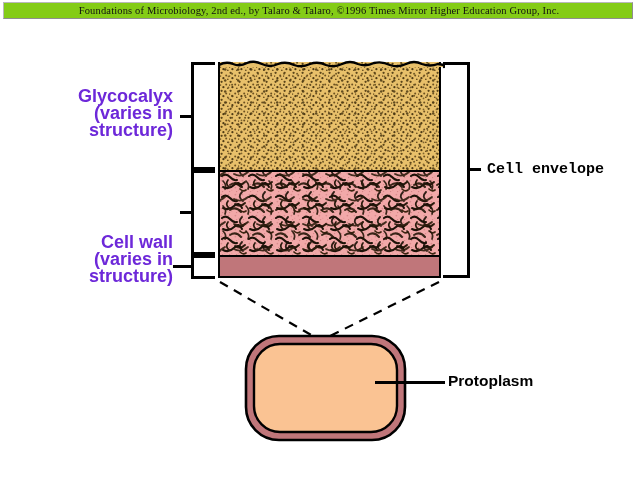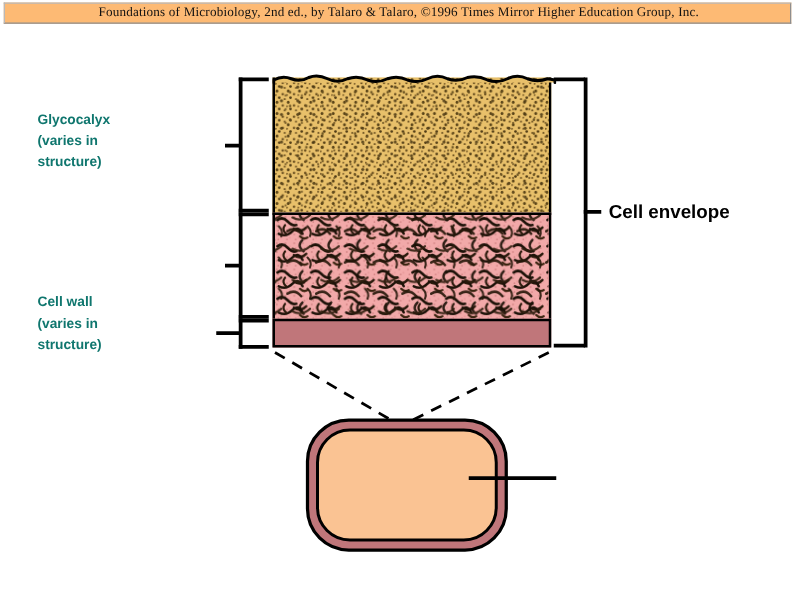--- a/index.html
+++ b/index.html
@@ -10,21 +10,21 @@
     overflow:hidden;
     position:relative;
   }
   #stage{position:absolute;left:0;top:0;width:640px;height:480px;}
 
   
   .credit-bar{
     position:absolute;left:3px;top:2px;width:630px;height:17px;
     border:1px solid #b9b9b9;
     border-right-color:#8e8e8e;border-bottom-color:#8e8e8e;
-    background:#fdba74;
+    background:#84cc16;
     box-sizing:border-box;
   }
   .credit-text{
     position:absolute;left:0;top:0;width:630px;height:15px;
     line-height:15px;text-align:center;
     font-family:"Liberation Serif",serif;
     font-size:10.5px;color:#111111;
     white-space:nowrap;letter-spacing:0.15px;
   }
 
@@ -68,28 +68,28 @@
   .squiggles{position:absolute;left:0;top:0;right:0;bottom:0;overflow:hidden;}
 
   
   .bracket{position:absolute;}
   .bk-vert{position:absolute;background:#000;width:3px;}
   .bk-horz{position:absolute;background:#000;height:3px;}
   .bk-stub{position:absolute;background:#000;height:3px;}
 
   
   .lbl-left{
-    position:absolute;
-    font-size:11px;font-weight:bold;color:#0f766e;
+    position:absolute;text-align:right;
+    font-size:18px;font-weight:bold;color:#6d28d9;
     line-height:17px;
   }
   .lbl-right{
     position:absolute;text-align:left;
     font-size:15px;font-weight:bold;color:#000;
-    line-height:17px;white-space:nowrap;
+    line-height:17px;white-space:nowrap;font-family:Liberation Mono, monospace;
   }
 
   
   .proj{position:absolute;left:0;top:0;width:640px;height:480px;pointer-events:none;}
 
   
   .cell-wrap{position:absolute;left:243px;top:332px;width:165px;height:112px;}
 
   .cell-caption{
     position:absolute;left:0;top:444px;width:640px;text-align:center;
@@ -232,15 +232,16 @@
   <div class="cell-wrap">
     <svg width="165" height="112" viewBox="0 0 165 112" xmlns="http://www.w3.org/2000/svg">
 
       <rect x="3" y="4" width="159" height="104" rx="33" ry="33" fill="#c0767a" stroke="#000000" stroke-width="2.6"></rect>
 
       <rect x="11" y="12" width="143" height="88" rx="26" ry="26" fill="#fac393" stroke="#000000" stroke-width="2.4"></rect>
     </svg>
   </div>
 
   <div class="proto-line"></div>
+  <div class="proto-label">Protoplasm</div>
 
 
 </div>
 
 </body></html>

